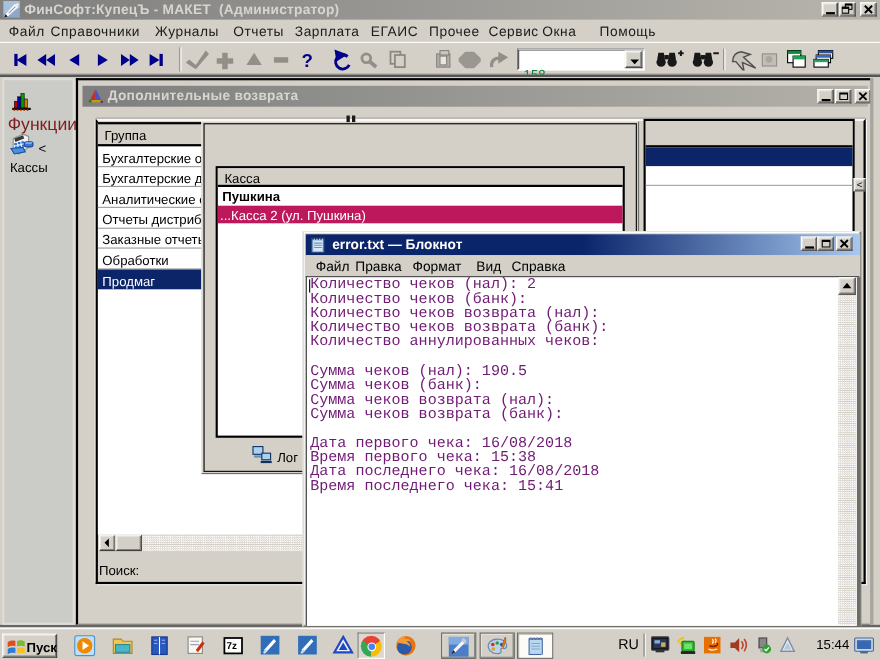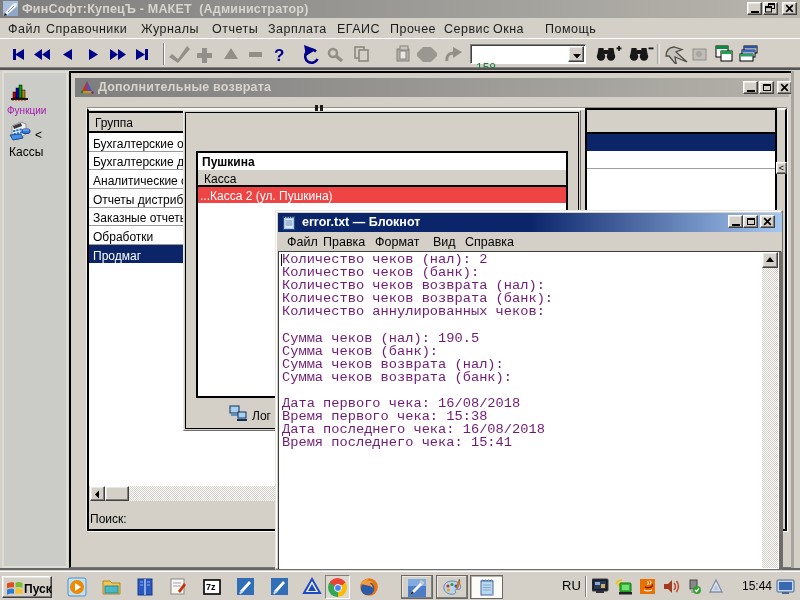--- a/index.html
+++ b/index.html
@@ -149,21 +149,21 @@
     <rect x="5" y="4" width="3" height="10" fill="#0000C0" stroke="#000" stroke-width=".5"></rect>
     <rect x="8" y="1" width="3" height="13" fill="#00A000" stroke="#000" stroke-width=".5"></rect>
     <rect x="11" y="6" width="3" height="8" fill="#C08000" stroke="#000" stroke-width=".5"></rect>
     <rect x="0" y="14" width="17" height="2" fill="#101010"></rect>
     <circle cx="2" cy="16.2" r=".8" fill="#C04000"></circle>
       <circle cx="5" cy="16.2" r=".8" fill="#C04000"></circle>
       <circle cx="8" cy="16.2" r=".8" fill="#C04000"></circle>
       <circle cx="11" cy="16.2" r=".8" fill="#C04000"></circle>
       <circle cx="14" cy="16.2" r=".8" fill="#C04000"></circle>
   </svg>
-  <div class="ab" style="left:3px;top:32px;font-size:10px;color:#a21caf">Функции</div>
+  <div class="ab" style="left:3px;top:32px;font-size:16px;color:#7f1d1d">Функции</div>
   <svg class="ab" style="left:4px;top:48px" width="24" height="23" viewBox="0 0 24 23">
     <polygon points="4,5 13,1 18,3 18,13 9,19 4,15" fill="#F2F2F2" stroke="#909090"></polygon>
     <polygon points="5,5 13,2 14,5 6,8" fill="#383838"></polygon>
     <g fill="#2870D8">
       <rect x="5" y="9" width="2.4" height="2" rx=".5"></rect>
         <rect x="8.2" y="8.2" width="2.4" height="2" rx=".5"></rect>
         <rect x="11.4" y="7.4" width="2.4" height="2" rx=".5"></rect>
       <rect x="5.6" y="12" width="2.4" height="2" rx=".5"></rect>
         <rect x="8.8" y="11.2" width="2.4" height="2" rx=".5"></rect>
         <rect x="12" y="10.4" width="2.4" height="2" rx=".5"></rect>
@@ -229,23 +229,23 @@
     <div style="height:17px;background:#0C2569"></div>
     <div style="height:18px;border-bottom:1px solid #A0A0A0"></div>
   </div>
   <div class="btn3d ab" style="left:705px;top:89px;width:11px;height:12px;font-size:9px;text-align:center;line-height:11px">&lt;</div>
 </div>
 
 <div class="ab win-border" style="left:183px;top:110px;width:398px;height:321px">
   <div class="ab" style="left:1px;top:1px;right:1px;bottom:1px;border:1px solid #000;background:#D4D0C8"></div>
 
   <div class="ab" style="left:12px;top:40px;width:372px;height:247px;background:#fff;border:2px solid #000">
+    <div style="height:17px;background:#D4D0C8;border-bottom:2px solid #000;font-size:12px;padding:2px 0 0 6px">Касса</div>
     <div style="height:17px;font-size:12px;font-weight:bold;padding:2px 0 0 4px">Пушкина</div>
-    <div style="height:17px;background:#D4D0C8;border-bottom:2px solid #000;font-size:12px;padding:2px 0 0 6px">Касса</div>
-    <div style="height:16px;background:#ef4444;color:#fff;font-size:12px;padding:2px 0 0 2px">...Касса 2 (ул. Пушкина)</div>
+    <div style="height:16px;background:#be185d;color:#fff;font-size:12px;padding:2px 0 0 2px">...Касса 2 (ул. Пушкина)</div>
   </div>
 
   <svg class="ab" style="left:45px;top:293px" width="20" height="20" viewBox="0 0 20 20">
     <rect x="1" y="2" width="9" height="7" fill="#A8D0F0" stroke="#103060"></rect>
     <rect x="2" y="10" width="7" height="2" fill="#6090C0"></rect>
     <rect x="9" y="8" width="8" height="6" fill="#A8D0F0" stroke="#103060"></rect>
     <rect x="8" y="15" width="10" height="2" fill="#103060"></rect>
   </svg>
   <div class="ab" style="left:68px;top:298px;font-size:12px">Лог</div>
 </div>

